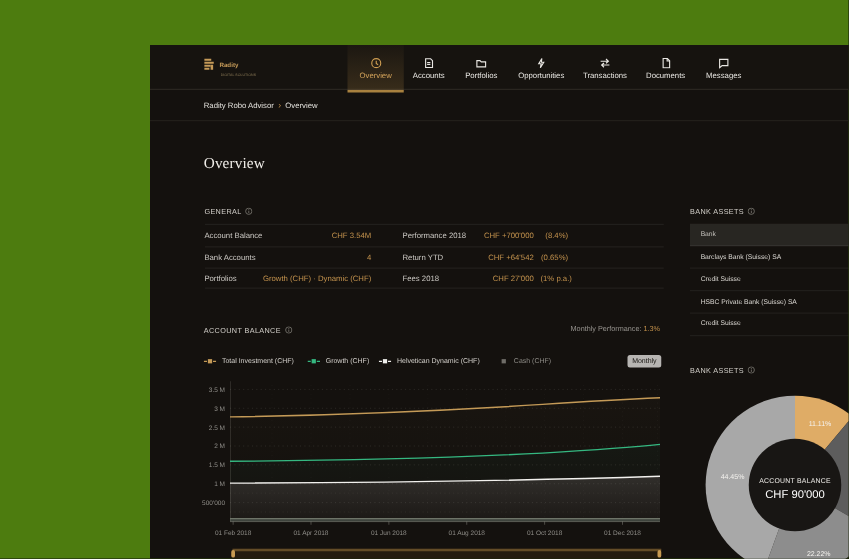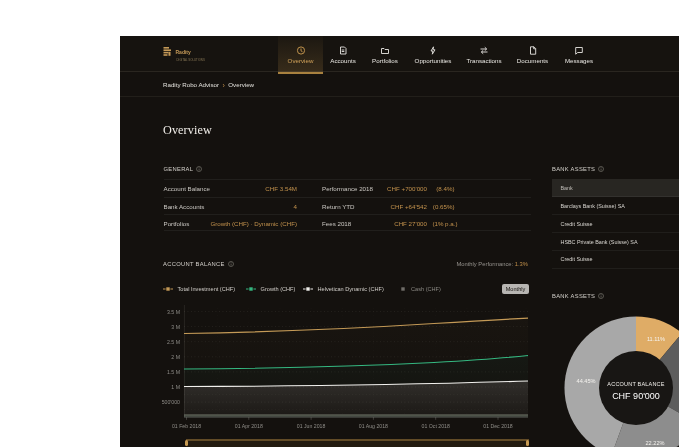--- a/index.html
+++ b/index.html
@@ -1,18 +1,18 @@
 <!DOCTYPE html>
 <html><head>
 <meta charset="utf-8">
 <style>
   * { margin:0; padding:0; box-sizing:border-box; }
   html,body { width:679px; height:447px; background:#0b0b0b; overflow:hidden;
     font-family:"Liberation Sans", sans-serif; }
-  #page { position:relative; width:679px; height:447px; background:#ffffff; }
+  #page { position:relative; width:679px; height:447px; background:#4d7c0f; }
   #app { position:absolute; left:120px; top:36px; width:559px; height:411px;
     background:#14110e; }
   .abs { position:absolute; }
 
   
   #hdr { position:absolute; left:0; top:0; width:559px; height:36px;
     background:#16130f; border-bottom:1px solid #2a2620; }
   .tab { position:absolute; top:0; height:36px; text-align:center; color:#e9e7e3; }
   .tab .ic { position:absolute; left:50%; transform:translateX(-50%); top:10px; }
   .tab .tx { position:absolute; left:50%; transform:translateX(-50%); top:21px;

